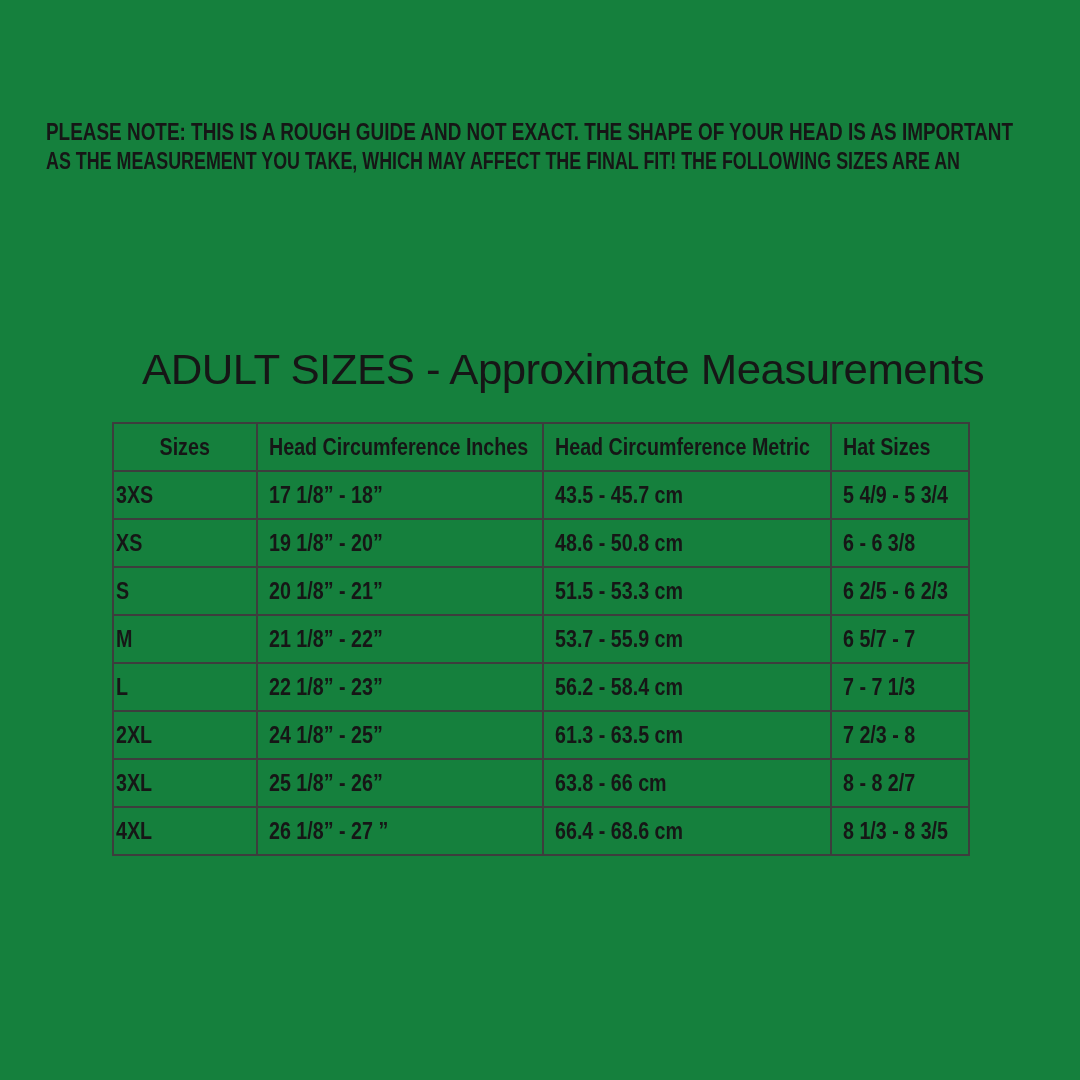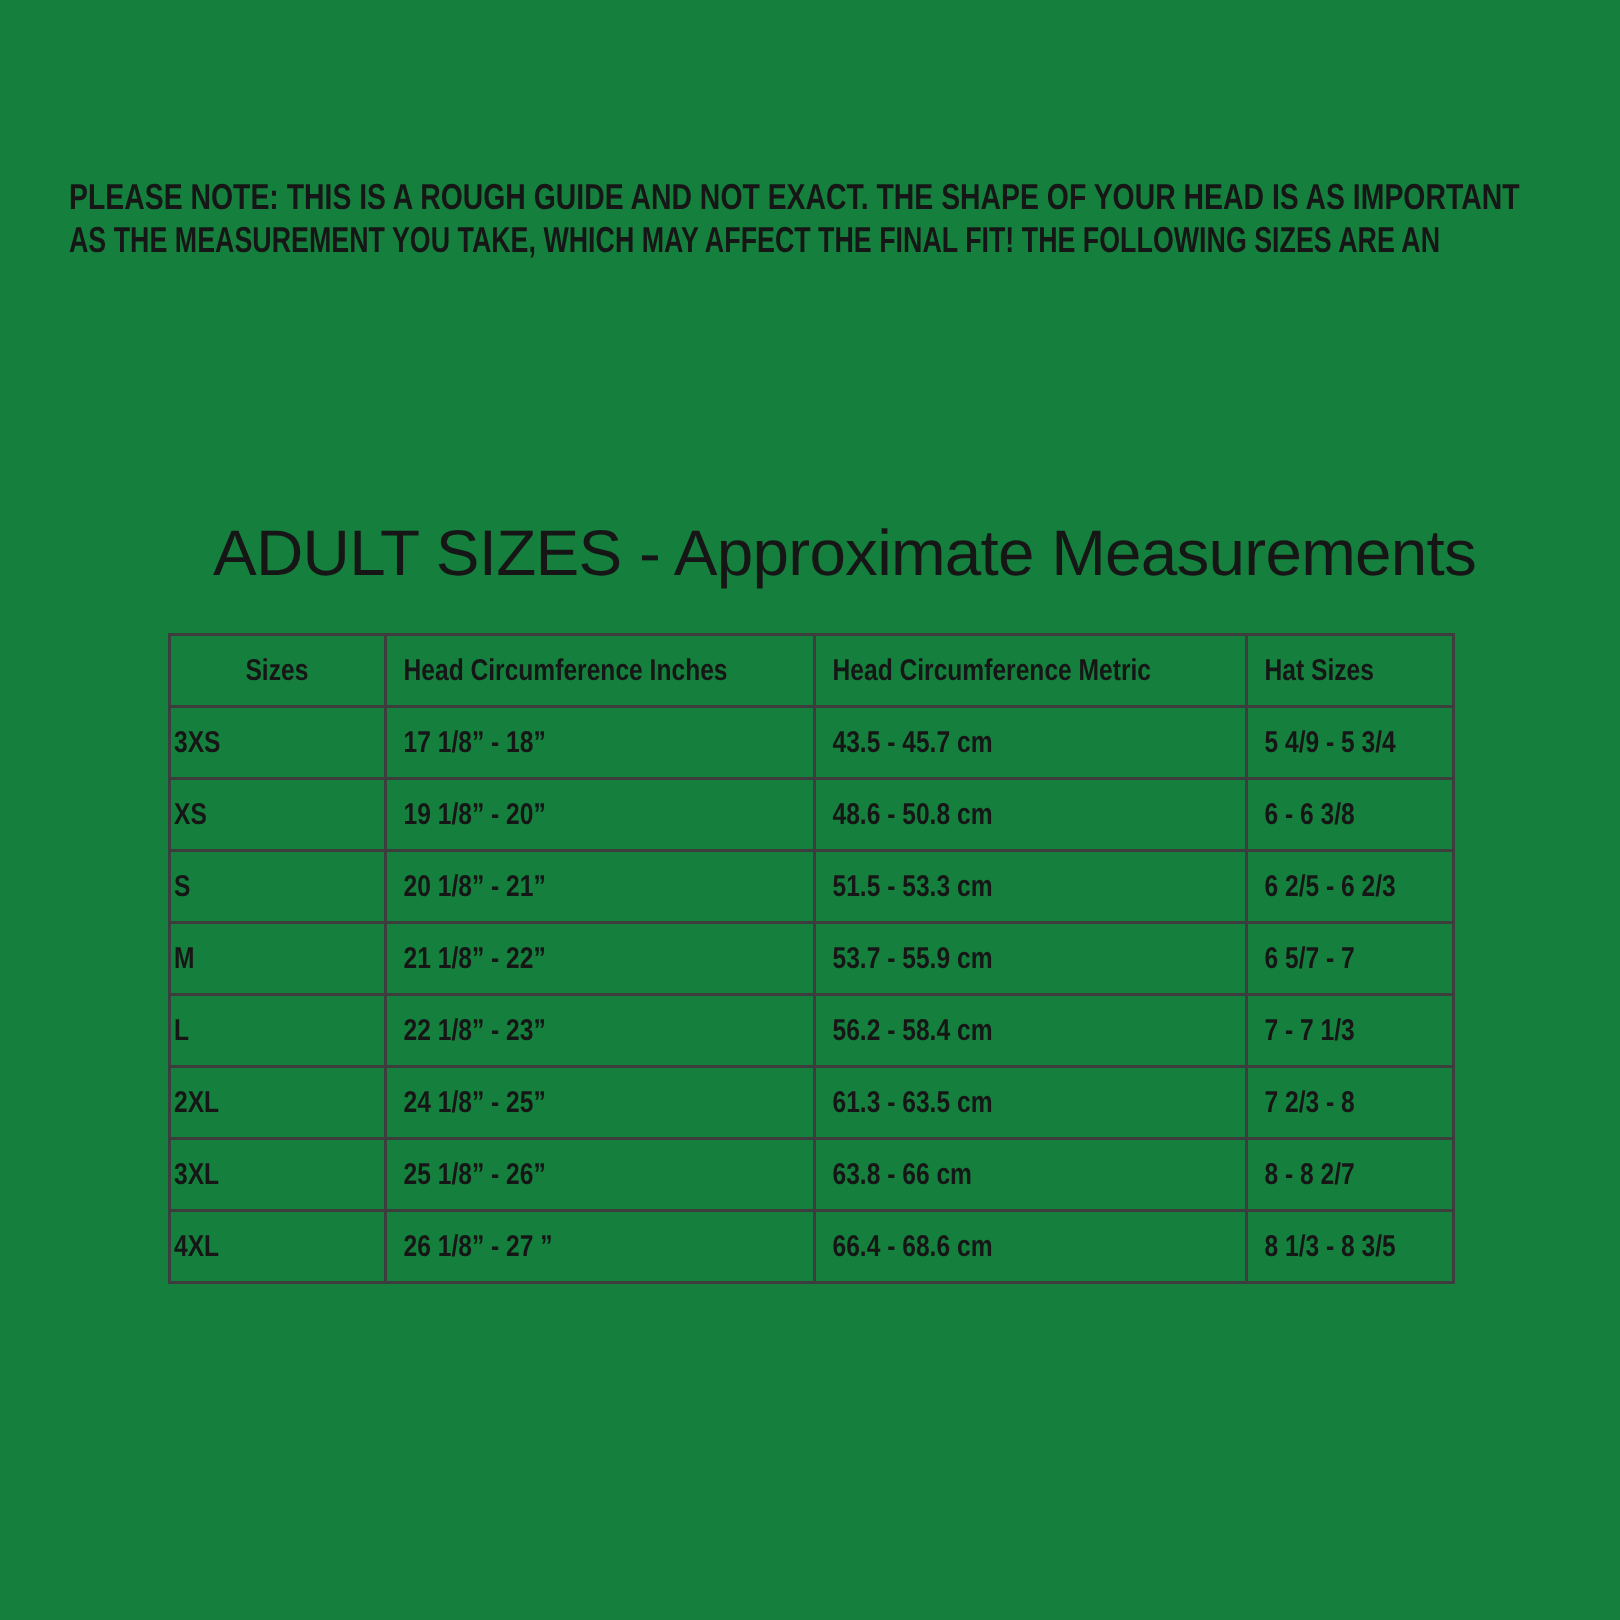--- a/index.html
+++ b/index.html
@@ -63,21 +63,21 @@
     border-collapse: collapse;
     table-layout: fixed;
   }
   .size-table th,
   .size-table td {
     border: 2px solid #3d3d3d;
     height: 46px;
     padding: 0 0 0 11px;
     text-align: left;
     vertical-align: middle;
-    font-size: 20px;
+    font-size: 24px;
     font-weight: bold;
     color: #161616;
     overflow: hidden;
   }
   .size-table th.first,
   .size-table td.first {
     padding-left: 2px;
   }
   .size-table th.first {
     text-align: center;

